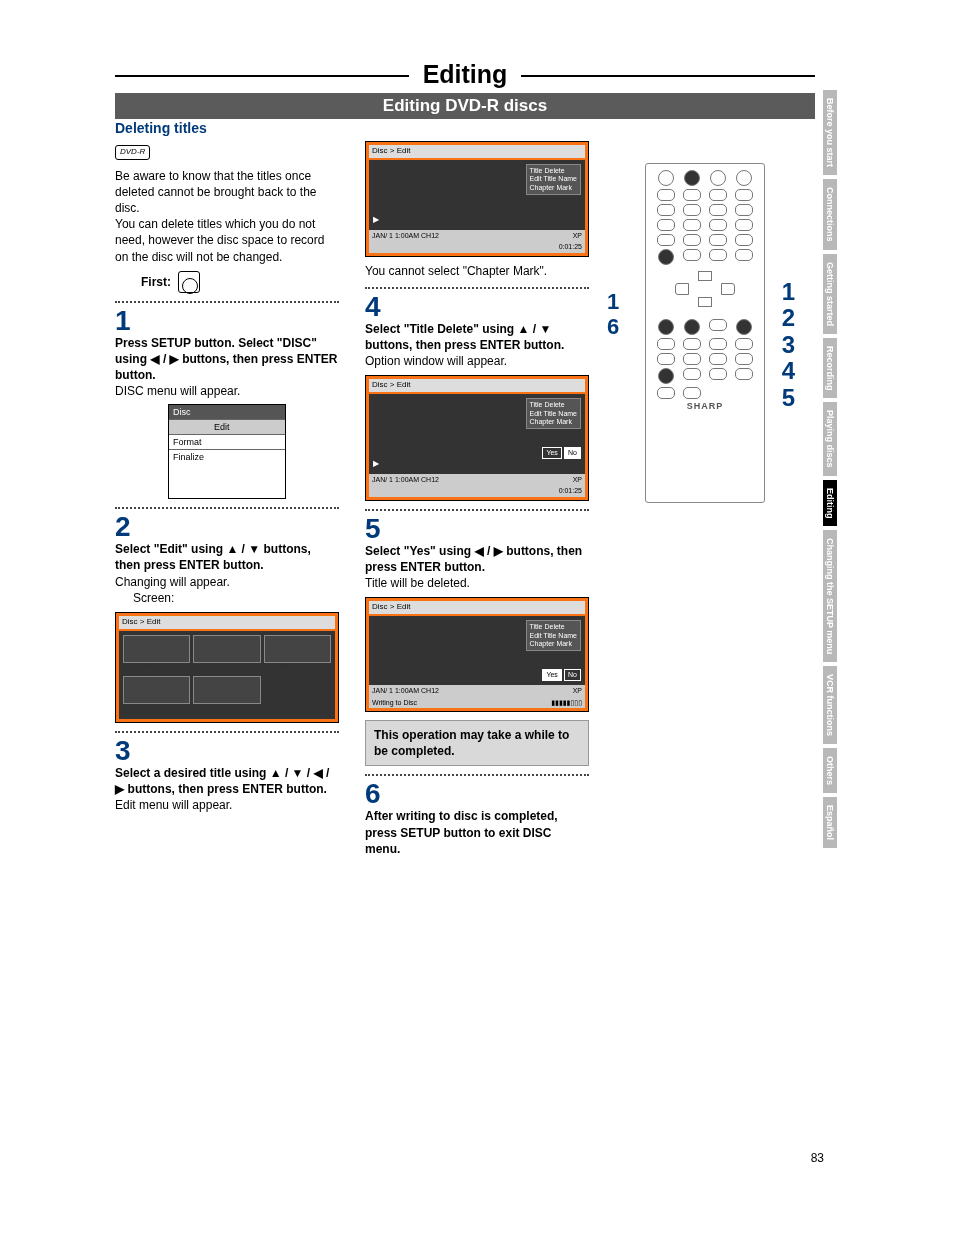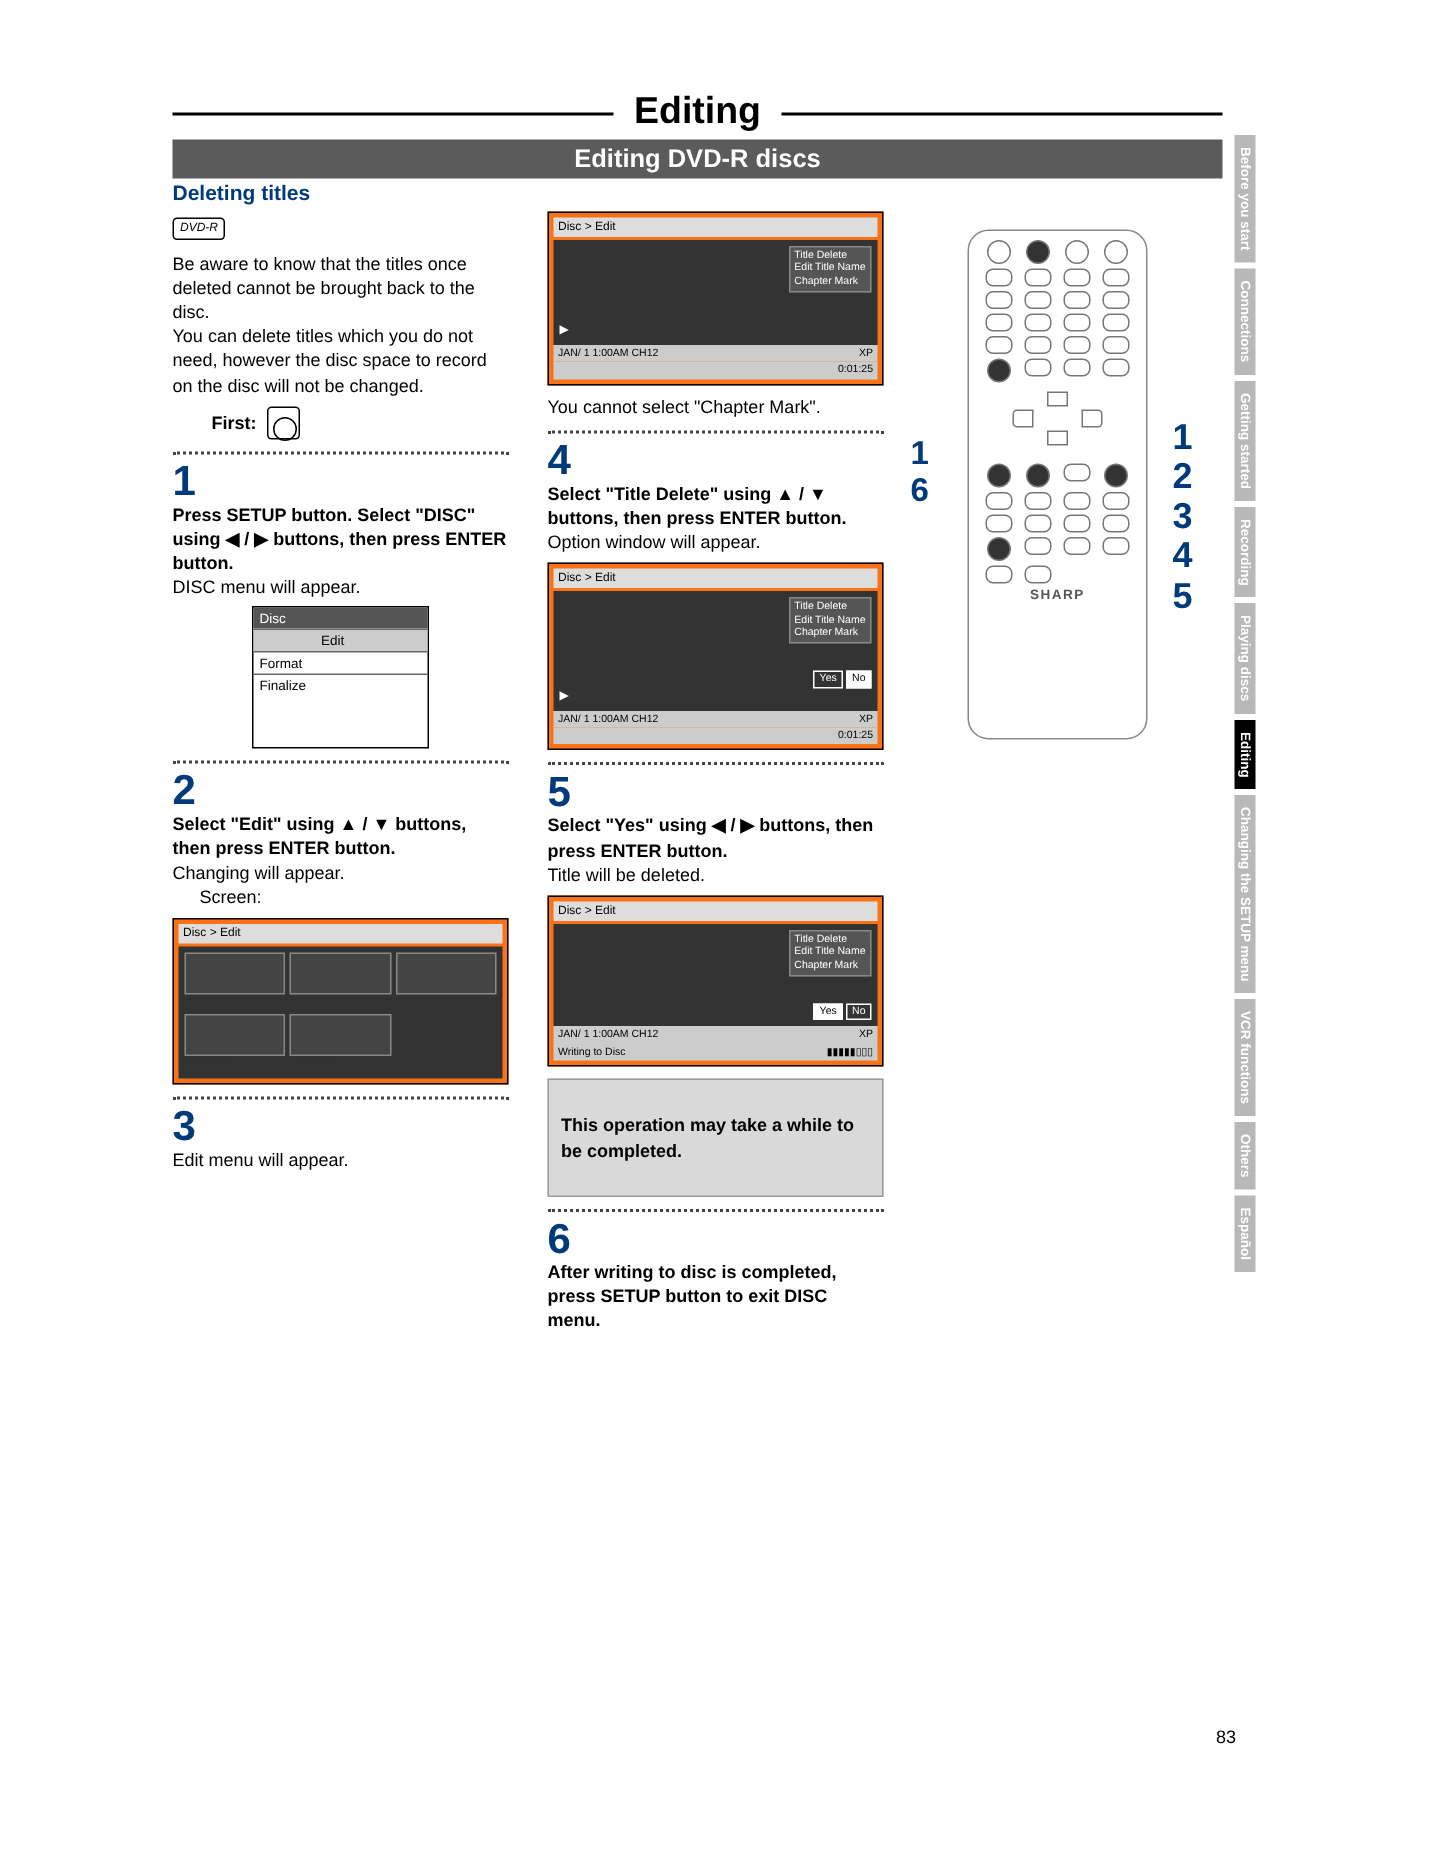--- a/index.html
+++ b/index.html
@@ -110,33 +110,33 @@
   .scr .hdr { background:#ddd; padding:1px 3px; margin-bottom:2px; }
   .scr .inner { background:#333; color:#fff; padding:4px; min-height:50px; position:relative;}
   .scr .menu { display:inline-block; background:#555; border:1px solid #888; padding:2px 3px; font-size:7px; line-height:1.2; float:right;}
   .scr .foot { background:#ccc; padding:1px 3px; font-size:7px; display:flex; justify-content:space-between;}
   .scr .btns { text-align:right; margin-top:18px; }
   .scr .btn { display:inline-block; border:1px solid #fff; padding:0 3px; font-size:7px; background:#333;}
   .scr .btn.sel { background:#fff; color:#000;}
   .note-box {
     background:#d9d9d9;
     border:1px solid #999;
-    padding:22px 8px;
+    padding:6px 8px;
     font-size:12px;
     font-weight:bold;
     margin:8px 0;
   }
   
   .remote-col { width: 180px; position:relative; }
   .remote {
     width: 120px;
     height: 340px;
     border:1px solid #888;
-    border-radius: 14px;
-    margin: 34px auto 0 auto;
+    border-radius: 3px;
+    margin: 44px auto 0 auto;
     background:#fff;
     position:relative;
     font-size:5px;
     color:#555;
   }
   .remote .grid {
     display:grid;
     grid-template-columns: repeat(4, 1fr);
     gap:3px;
     padding:6px 8px 0 8px;
@@ -249,20 +249,21 @@
             <div class="thumb" data-t="JAN/1  3:00AM"></div>
             <div class="thumb" data-t="JAN/1  4:00AM"></div>
             <div class="thumb" data-t="JAN/1  5:00AM"></div>
             <div></div>
           </div>
         </div>
       </div>
 
       <hr class="dotted">
       <div class="step-num">3</div>
+      <p class="step-text">Select a desired title using ▲ / ▼ / ◀ / ▶ buttons, then press ENTER button.</p>
       <p class="sub-text">Edit menu will appear.</p>
     </div>
 
     <div class="col">
       <div class="scr" style="margin-top:22px">
         <div class="hdr">Disc &gt; Edit</div>
         <div class="inner">
           <div class="menu">
             <div>Title Delete</div>
             <div>Edit Title Name</div>

